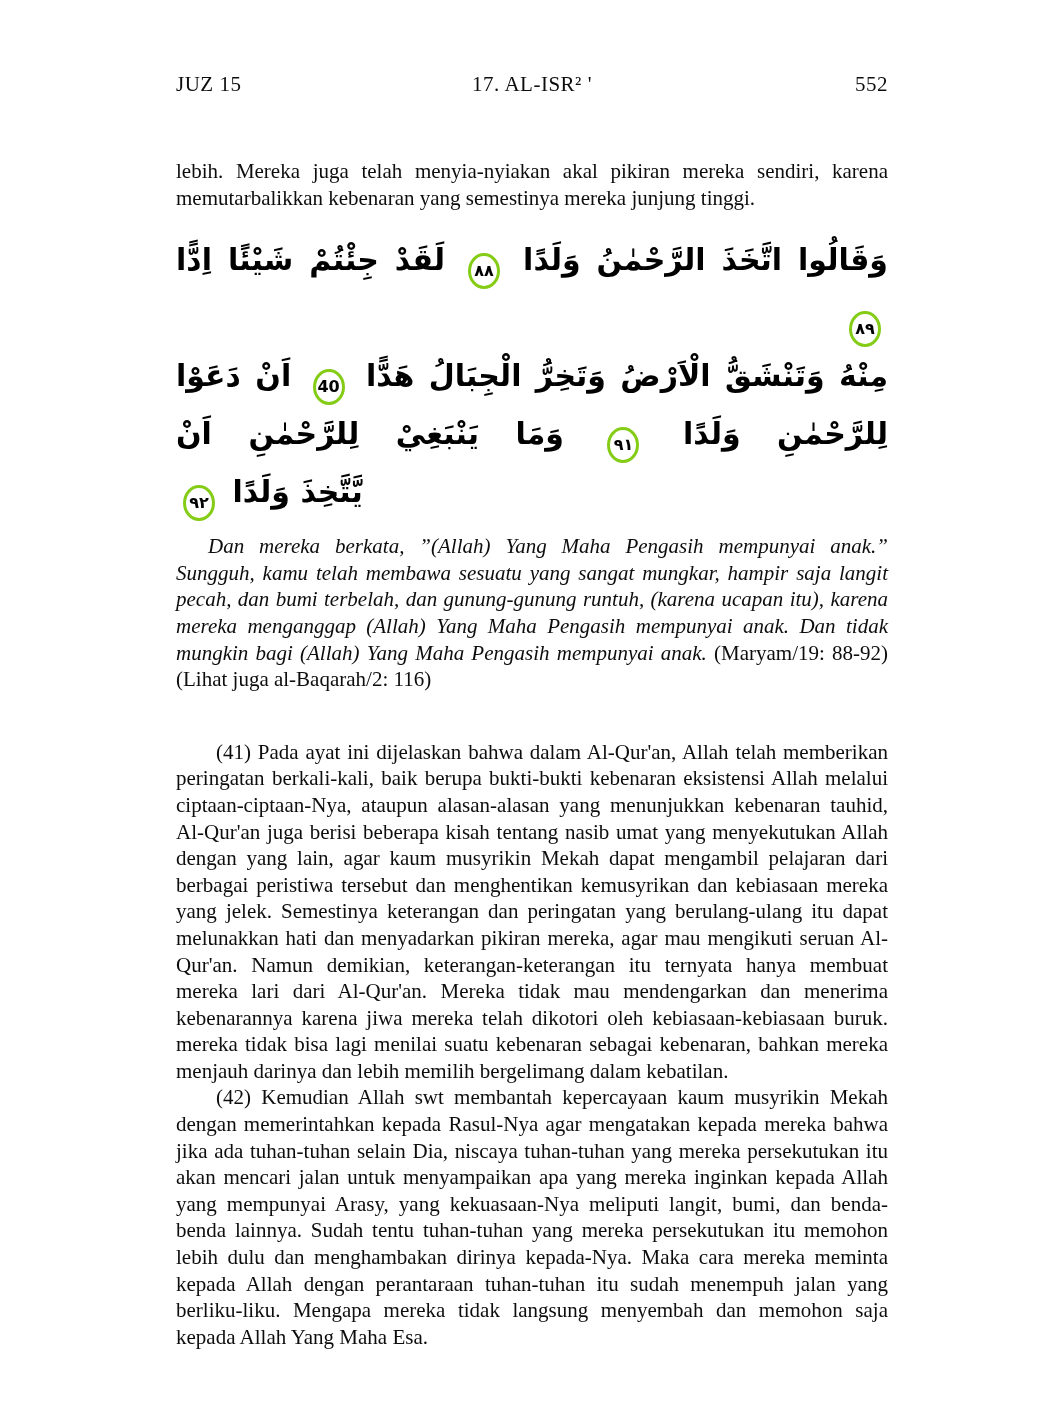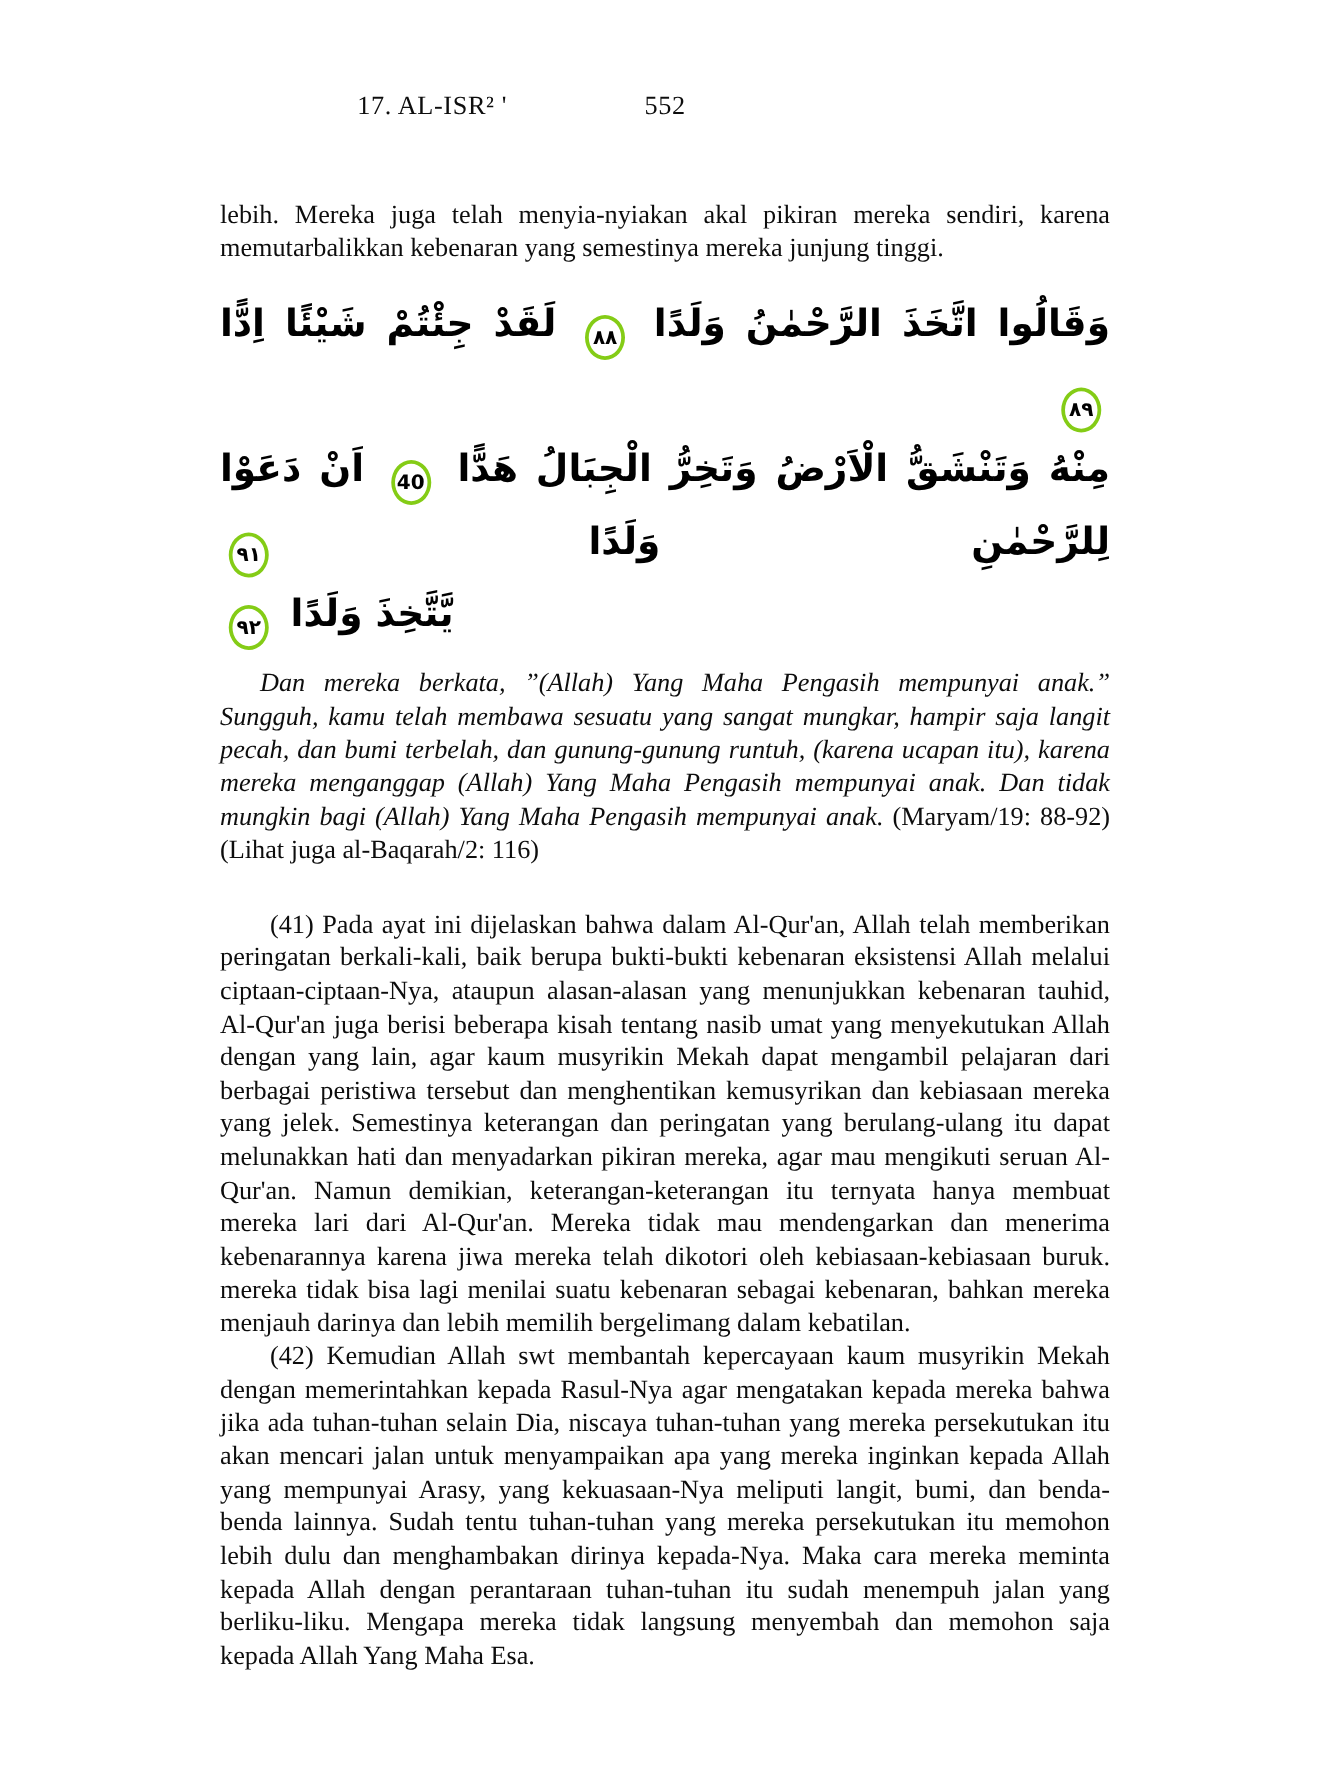--- a/index.html
+++ b/index.html
@@ -32,21 +32,21 @@
 
   
   .body-para {
     margin: 0;
     font-size: 21px;
     line-height: 26.6px;
     text-align: justify;
   }
   .intro-para { margin-top: 61px; }
   .indent { text-indent: 40px; }
-  .tafsir-block { margin-top: 33px; }
+  .tafsir-block { margin-top: 46px; }
 
   
   .arabic-block {
     margin-top: 20px;
     font-family: "DejaVu Sans", sans-serif;
     font-weight: bold;
     font-size: 30px;
     color: #000;
   }
   .arabic-line {
@@ -85,20 +85,21 @@
   }
   .translation em { font-style: italic; margin-left: 32px; }
   .translation .ref { font-style: normal; }
 </style>
 </head>
 <body>
 
 <div class="page">
 
   <div class="running-header">
+    <span class="hdr-left">JUZ 15</span>
     <span class="hdr-mid">17. AL-ISR² '</span>
     <span class="hdr-right">552</span>
   </div>
 
   <p class="body-para intro-para">lebih. Mereka juga telah menyia-nyiakan akal pikiran mereka sendiri, karena memutarbalikkan kebenaran yang semestinya mereka junjung tinggi.</p>
 
   <div class="arabic-block">
 
     <div class="arabic-line" dir="rtl">
       <span>وَقَالُوا اتَّخَذَ الرَّحْمٰنُ وَلَدًا</span>
@@ -113,20 +114,21 @@
 
     <div class="arabic-line" dir="rtl">
       <span>مِنْهُ وَتَنْشَقُّ الْاَرْضُ وَتَخِرُّ الْجِبَالُ هَدًّا</span>
       <span class="ayah-marker">
           <span>40</span>
         </span>
       <span>اَنْ دَعَوْا لِلرَّحْمٰنِ وَلَدًا</span>
       <span class="ayah-marker">
           <span>٩١</span>
         </span>
+      <span>وَمَا يَنْبَغِيْ لِلرَّحْمٰنِ اَنْ</span>
     </div>
 
     <div class="arabic-line last-line" dir="rtl">
       <span>يَّتَّخِذَ وَلَدًا</span>
       <span class="ayah-marker">
           <span>٩٢</span>
         </span>
     </div>
 
   </div>

